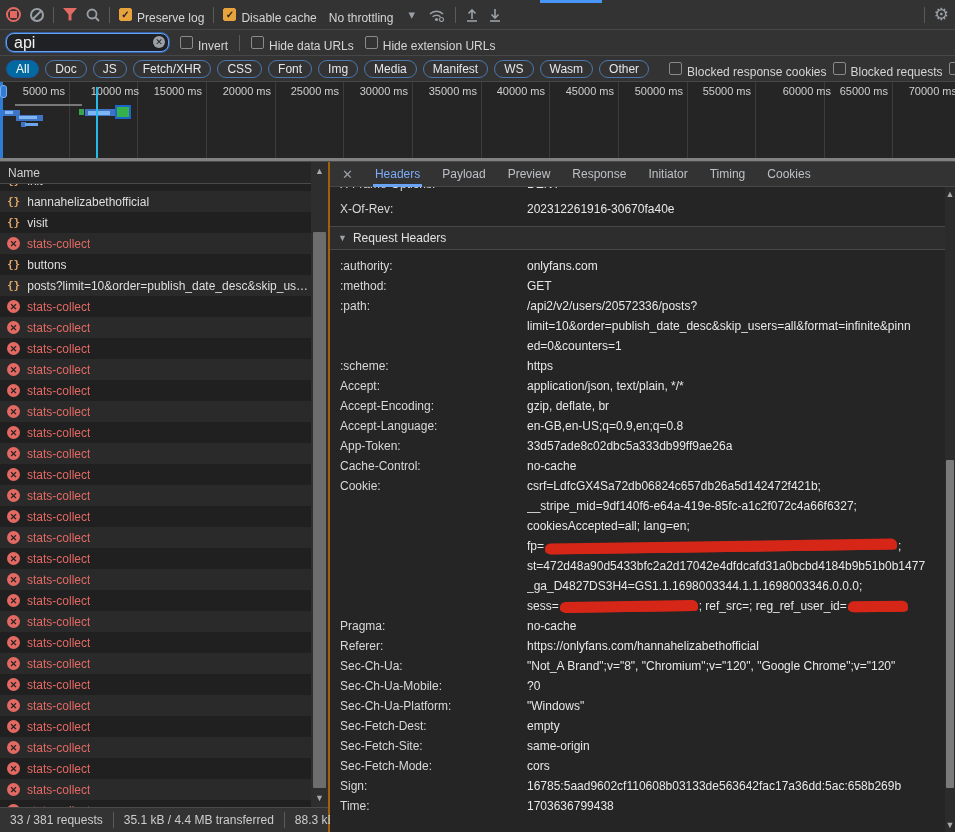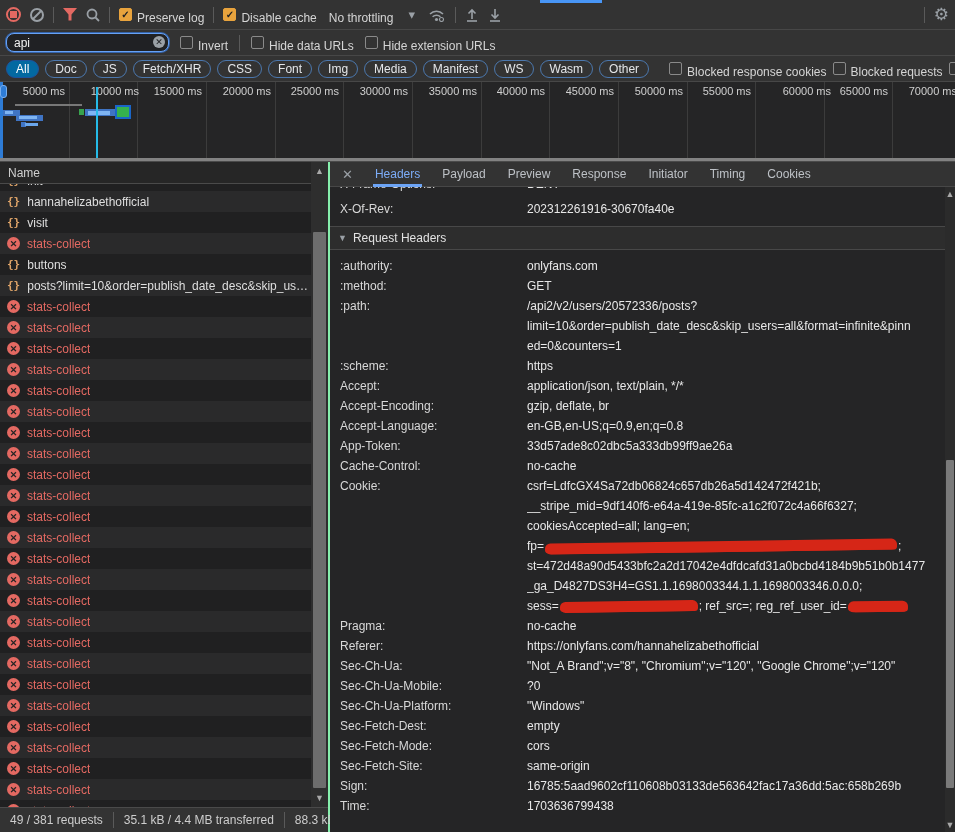--- a/index.html
+++ b/index.html
@@ -23,39 +23,39 @@
   .clear-icon { width:14px; height:14px; border:2px solid #9aa0a6; border-radius:50%; position:relative; }
   .clear-icon::after { content:""; position:absolute; left:-1px; top:4px; width:12px; height:2px; background:#9aa0a6; transform:rotate(-45deg); }
   .glyph { color:#9aa0a6; font-size:13px; line-height:1; }
   .gear { font-size:17px; }
 
   .checkbox { width:13px; height:13px; border:1px solid #8a8a8a; border-radius:2px; background:transparent; flex:0 0 13px; display:inline-flex; align-items:center; justify-content:center; }
   .checkbox.checked { background:#e8a33d; border-color:#e8a33d; color:#202124; font-size:10px; font-weight:bold; }
   .cb-group { display:flex; align-items:center; gap:5px; white-space:nowrap; }
 
   #filter-input-wrap { position:relative; width:163px; height:19px; }
-  #filter-input { width:100%; height:100%; background:#202124; border:1px solid #67a1f4; box-shadow:0 0 0 1px #3563a8; border-radius:8px; color:#f1f1f1; font-family:"Liberation Sans",sans-serif; font-size:12px; padding:0 20px 0 7px; outline:none; }
+  #filter-input { width:100%; height:100%; background:#202124; border:1px solid #67a1f4; box-shadow:0 0 0 1px #3563a8; border-radius:8px; color:#f1f1f1; font-family:"Liberation Sans",sans-serif; font-size:16px; padding:0 20px 0 7px; outline:none; }
   .input-clear { position:absolute; right:4px; top:3px; width:12px; height:12px; border-radius:50%; background:#9aa0a6; color:#202124; font-size:9px; display:flex; align-items:center; justify-content:center; }
 
   .chip { height:18px; padding:0 9px; border:1px solid #4b77ad; border-radius:10px; color:#e4e6e9; display:inline-flex; align-items:center; white-space:nowrap; background:transparent; }
   .chip.selected { background:#0369a1; border-color:#1d539e; color:#ffffff; }
   .types-gap { width:8px; flex:0 0 8px; }
 
   
   #overview { position:relative; height:80px; background:#252526; border-bottom:1px solid #4a4a4a; overflow:hidden; }
   .gridline { position:absolute; top:0; bottom:3px; width:1px; background:#3c3c3c; }
   .tick-label { position:absolute; top:3px; color:#cfcfcf; font-size:11px; white-space:nowrap; }
   .ov-bar { position:absolute; }
   #ov-splitter { position:absolute; left:0; right:0; bottom:0; height:3px; background:#828282; }
   #ov-handle-line { position:absolute; left:0; top:0; width:3px; height:77px; background:#2e7cd6; }
   #ov-handle-knob { position:absolute; left:0; top:3px; width:7px; height:13px; background:#2e7cd6; border:1px solid #79aeec; border-radius:3px; }
 
   
   #main { display:flex; height:670px; }
-  #left-panel { position:relative; width:330px; flex:0 0 330px; border-right:2px solid #86efac; background:#252526; }
+  #left-panel { position:relative; width:330px; flex:0 0 330px; border-right:2px solid #a16207; background:#252526; }
   #name-header { height:22px; background:#262626; border-bottom:1px solid #4a4a4a; display:flex; align-items:center; padding-left:8px; color:#d0d0d0; }
   #request-list { position:absolute; top:22px; left:0; width:311px; height:623px; overflow:hidden; }
   .req-row { height:21px; display:flex; align-items:center; gap:7px; padding-left:7px; white-space:nowrap; overflow:hidden; }
   .req-row.even { background:#202021; }
   .req-row.odd { background:#2a2a2b; }
   .req-row.partial { height:7px; overflow:hidden; }
   .req-row.partial > * { transform:translateY(-7px); }
   .req-name { overflow:hidden; text-overflow:ellipsis; color:#dfdfdf; }
   .req-row.error .req-name { color:#e46962; }
   .fetch-icon { color:#e0a569; font-family:"DejaVu Sans Mono",monospace; font-size:11px; font-weight:bold; flex:0 0 auto; }
@@ -382,21 +382,21 @@
             <span class="error-icon">✕</span>
             <span class="req-name">stats-collect</span>
           </div>
         </div>
       <div class="v-scrollbar" id="left-scrollbar">
         <span class="sb-arrow" style="top:2px;">▲</span>
         <span class="sb-thumb" id="left-thumb"></span>
         <span class="sb-arrow" style="bottom:2px;">▼</span>
       </div>
       <div id="status-bar">
-        <span>49 / 381 requests</span>
+        <span>33 / 381 requests</span>
         <span class="sep"></span>
         <span>35.1 kB / 4.4 MB transferred</span>
         <span class="sep"></span>
         <span>88.3 kB</span>
       </div>
     </div>
 
     <div id="right-panel">
       <div id="detail-tabs">
         <span id="close-detail">✕</span>
@@ -528,29 +528,29 @@
                 <div class="hdr-line">"Windows"</div>
               </div>
             </div>
             <div class="hdr-row">
               <div class="hdr-name">Sec-Fetch-Dest:</div>
               <div class="hdr-value">
                 <div class="hdr-line">empty</div>
               </div>
             </div>
             <div class="hdr-row">
+              <div class="hdr-name">Sec-Fetch-Site:</div>
+              <div class="hdr-value">
+                <div class="hdr-line">same-origin</div>
+              </div>
+            </div>
+            <div class="hdr-row">
               <div class="hdr-name">Sec-Fetch-Mode:</div>
               <div class="hdr-value">
                 <div class="hdr-line">cors</div>
-              </div>
-            </div>
-            <div class="hdr-row">
-              <div class="hdr-name">Sec-Fetch-Site:</div>
-              <div class="hdr-value">
-                <div class="hdr-line">same-origin</div>
               </div>
             </div>
             <div class="hdr-row">
               <div class="hdr-name">Sign:</div>
               <div class="hdr-value">
                 <div class="hdr-line">16785:5aad9602cf110608b03133de563642fac17a36dd:5ac:658b269b</div>
               </div>
             </div>
             <div class="hdr-row">
               <div class="hdr-name">Time:</div>

